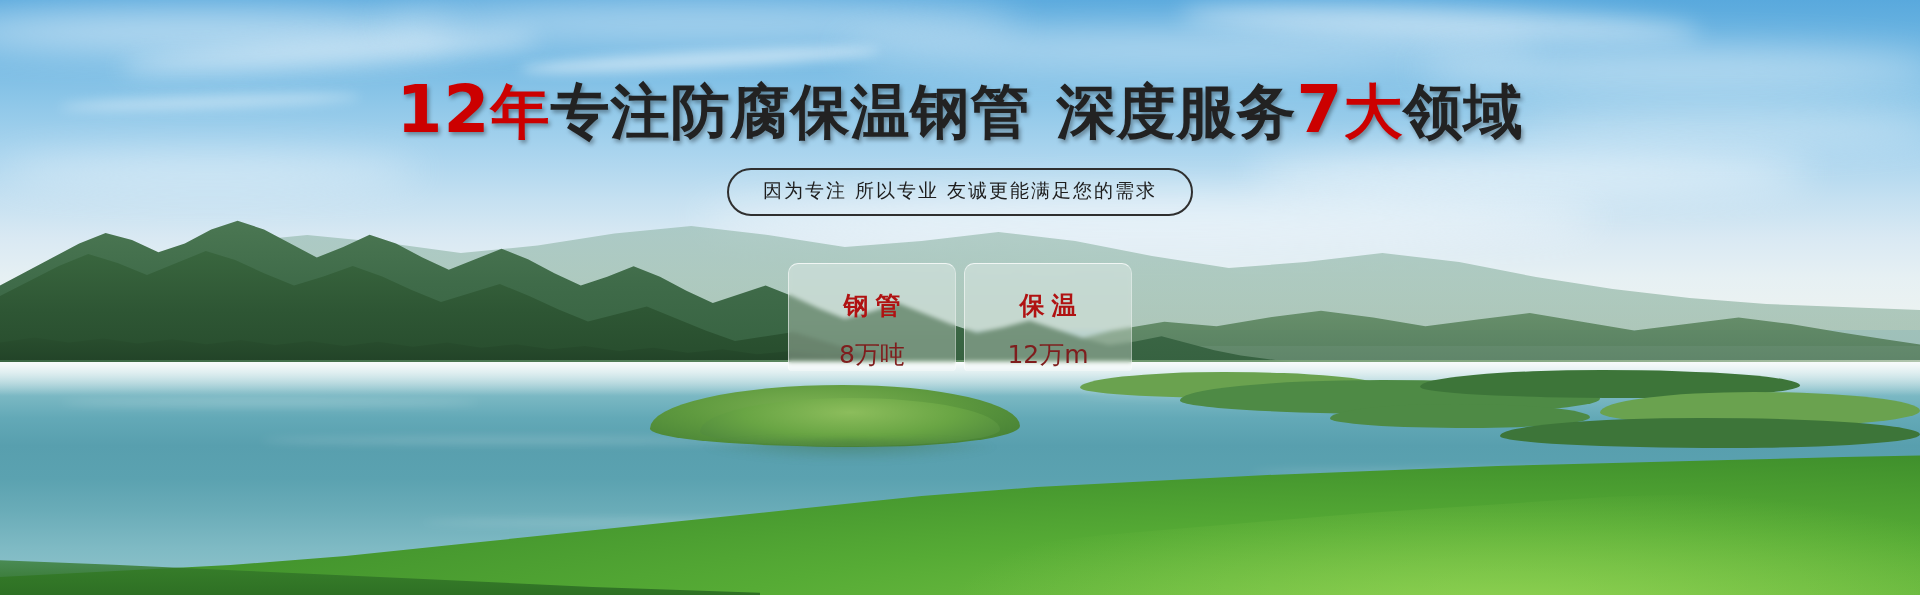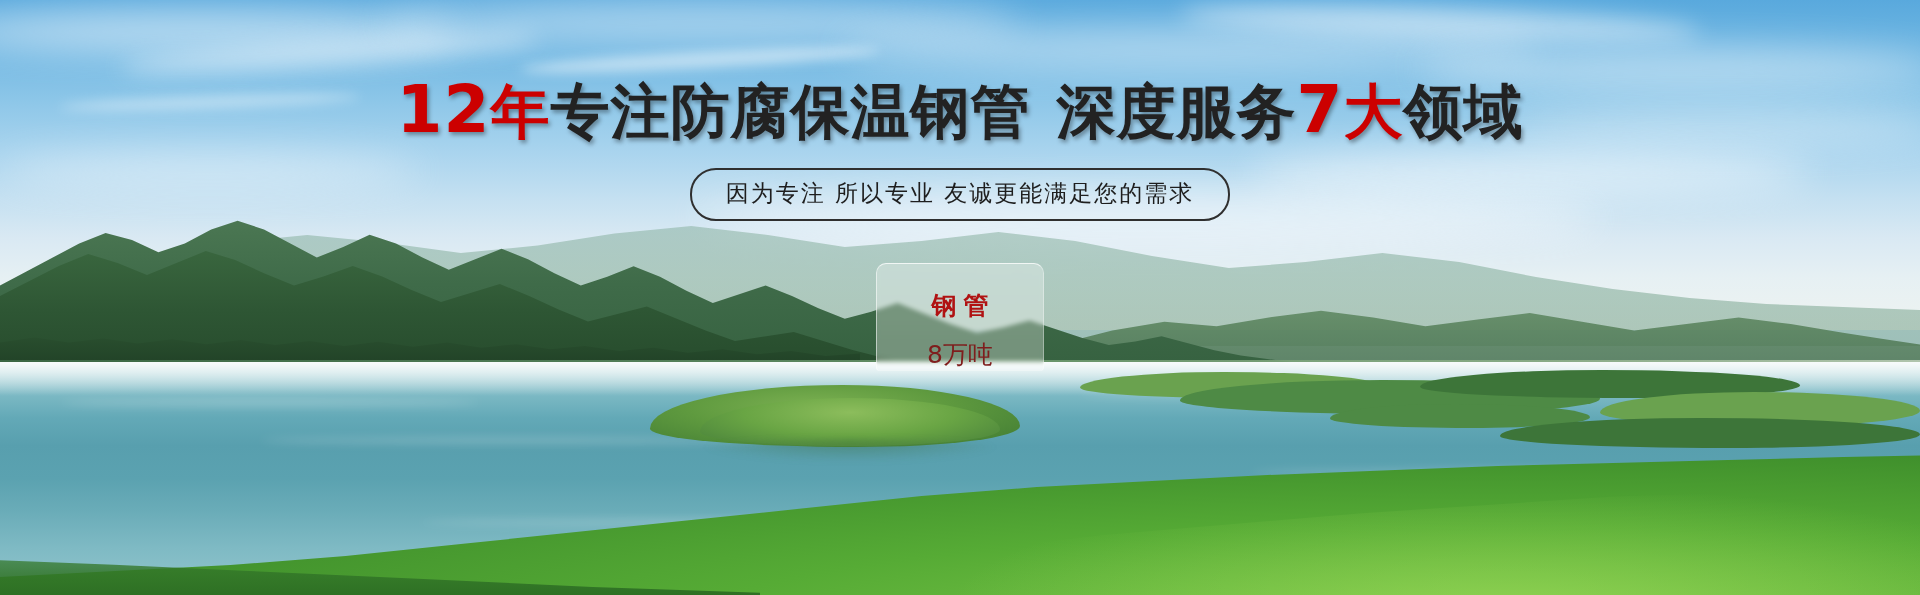--- a/index.html
+++ b/index.html
@@ -158,21 +158,21 @@
   .hl-gap{display:inline-block;width:26px;}
 
   .subtitle-wrap{
     position:absolute;top:168px;left:0;width:1920px;text-align:center;
   }
   .subtitle{
     display:inline-block;
     padding:8px 34px 10px 34px;
     border:2px solid #2f2f2f;
     border-radius:26px;
-    font-size:23px;
+    font-size:19px;
     font-family:"DejaVu Sans","Liberation Sans",sans-serif;
     color:#1e1e1e;
     letter-spacing:2px;
     background:rgba(255,255,255,.04);
     white-space:nowrap;
   }
 
   .cards{
     position:absolute;top:263px;left:0;width:1920px;
     display:flex;justify-content:center;align-items:flex-start;gap:8px;
@@ -263,16 +263,20 @@
     </div>
 
     <div class="cards">
 
       <div class="card">
         <div class="card-label">钢管</div>
         <div class="card-value"><span>8万吨</span></div>
       </div>
 
 
+      <div class="card">
+        <div class="card-label">保温</div>
+        <div class="card-value"><span>12万m</span></div>
+      </div>
 
     </div>
   </div>
 </div>
 
 </body></html>

